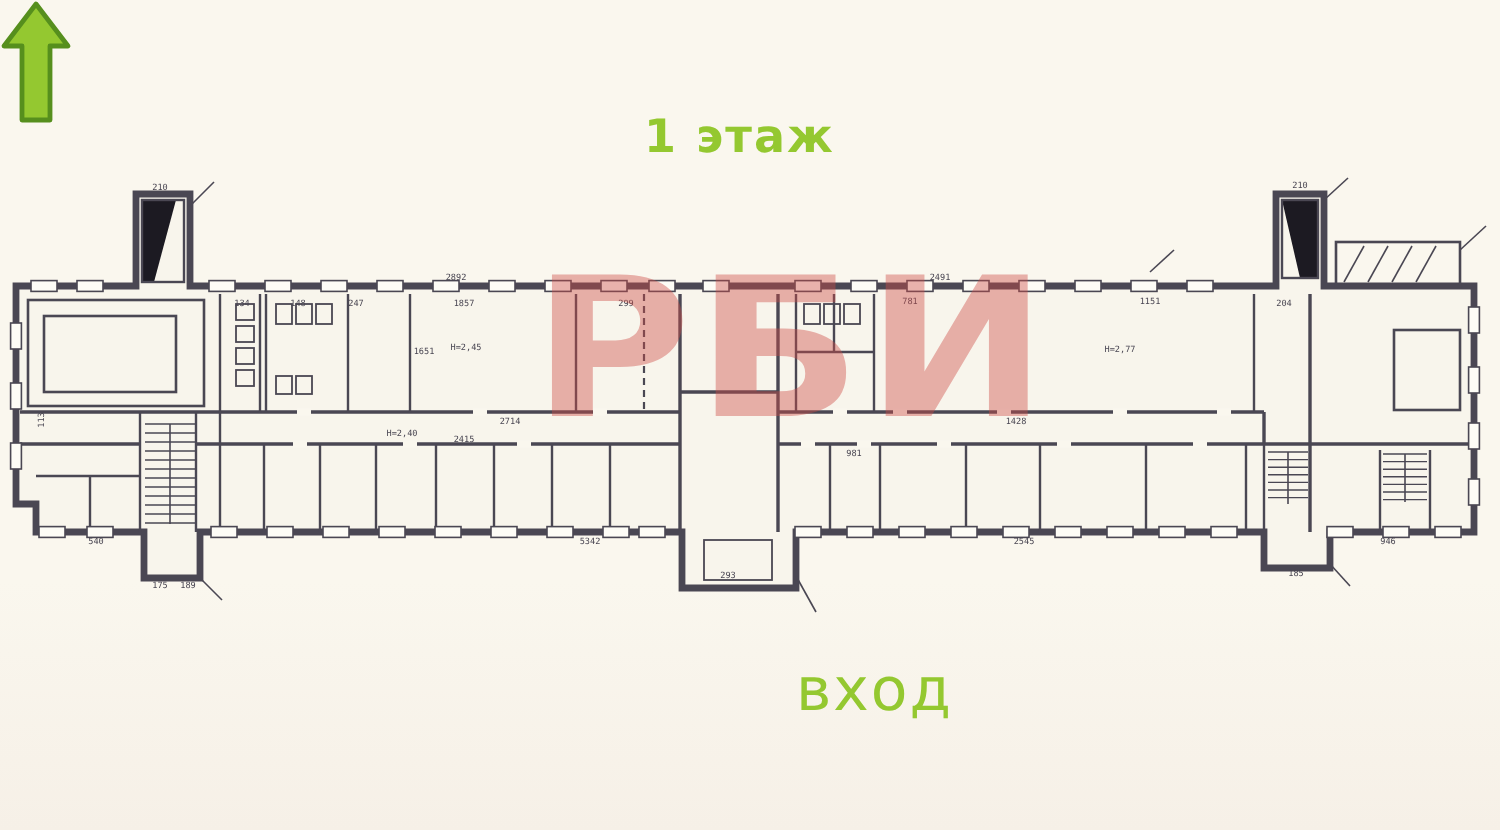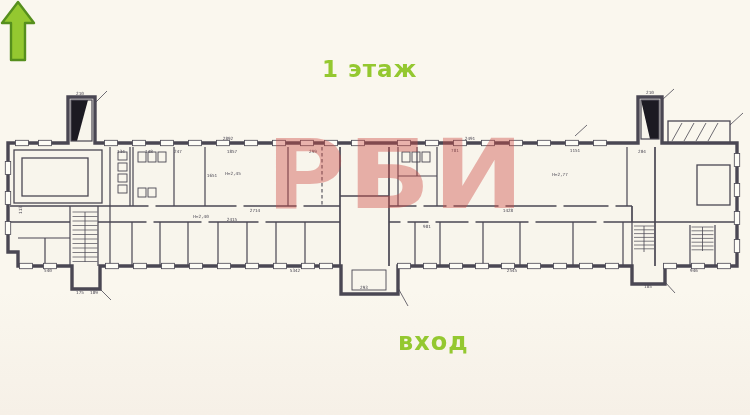--- a/index.html
+++ b/index.html
@@ -24,21 +24,21 @@
     transform:scaleX(1.12); transform-origin:left top;
     color:var(--red); opacity:0.42; white-space:nowrap; pointer-events:none;
   }
   .wm-sub{
     position:absolute; left:283px; top:245px;
     font-size:15px; font-weight:bold; letter-spacing:3.5px;
     color:var(--red); opacity:0.5; white-space:nowrap; pointer-events:none;
   }
   .entrance-label{
     position:absolute; left:398px; top:328px;
-    font-size:24px; font-weight:bold; letter-spacing:1px;
+    font-size:30px; font-weight:normal; letter-spacing:1px;
     color:var(--green); white-space:nowrap;
   }
   .entrance-arrow{position:absolute; left:346px; top:306px;}
   
   .w-outer{fill:#f8f5ec; stroke:var(--line); stroke-width:3.4; stroke-linejoin:miter;}
   .w2{stroke:var(--line); stroke-width:1.2; fill:none;}
   .w3{stroke:var(--line); stroke-width:1.7; fill:none;}
   .wd{stroke:var(--line); stroke-width:1.1; fill:none; stroke-dasharray:3.5,2.5;}
   .blackfill{fill:#1c1a22; stroke:none;}
 </style>

